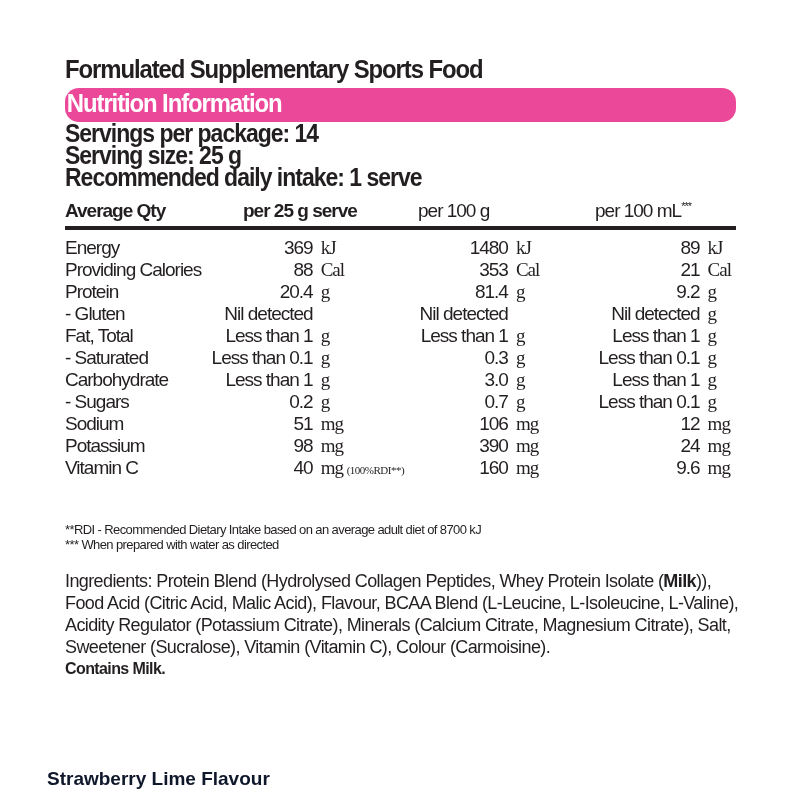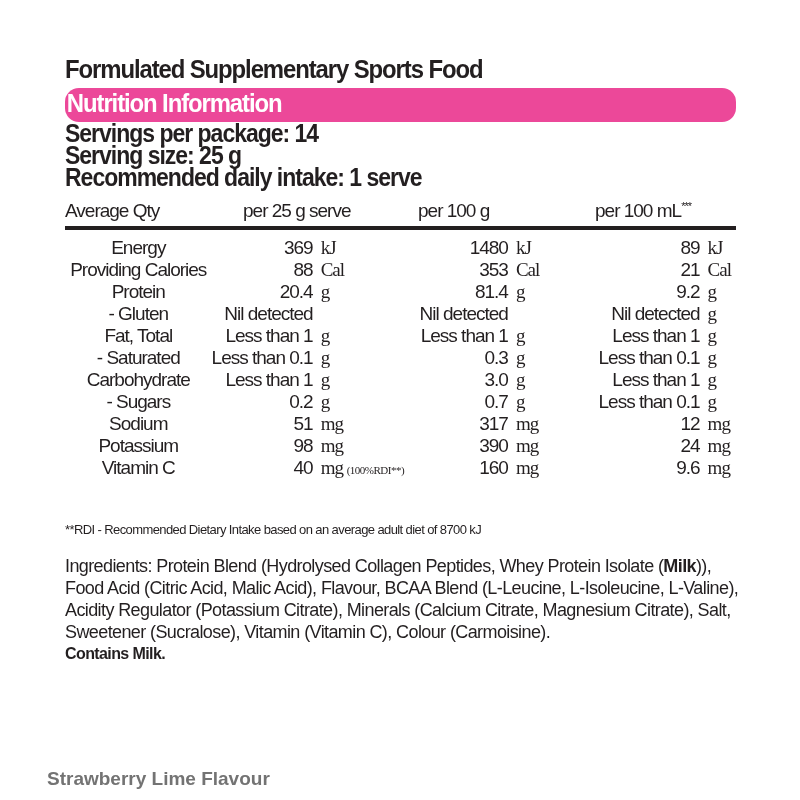--- a/index.html
+++ b/index.html
@@ -9,35 +9,35 @@
   .title { font-weight: bold; font-size: 26px; line-height: 34px; letter-spacing: -1.2px;
            transform: scaleX(0.92); transform-origin: left; white-space: nowrap; }
   .bar { background: #ec4899; color: #fff; height: 34px; margin-top: 2px;
          font-weight: bold; font-size: 26px; line-height: 30px; letter-spacing: -1.2px; border-radius: 14px; }
   .bar span { display: inline-block; padding-left: 2px; transform: scaleX(0.92); transform-origin: left; white-space: nowrap; }
   .serv { font-weight: bold; font-size: 25px; line-height: 22px; letter-spacing: -1.1px;
           transform: scaleX(0.92); transform-origin: left; white-space: nowrap; }
   .serv:first-of-type { margin-top: 4px; }
   .colhead { position: relative; height: 30px; margin-top: 8px; font-size: 19px; letter-spacing: -1px; }
   .colhead span { position: absolute; top: 4px; white-space: nowrap; }
-  .colhead .b { font-weight: normal; text-align: right; }
+  .colhead .b { font-weight: bold; text-align: right; }
   .colhead sup { font-size: 11px; }
   .rule { height: 4px; background: #231f20; margin-top: 0; }
   table.nut { border-collapse: collapse; margin-top: 8px; font-size: 19px; letter-spacing: -1px; width: 671px; }
   table.nut td { padding: 0; height: 22px; line-height: 20px; white-space: nowrap; vertical-align: top; }
-  td.lab { width: 150px; text-align: center; }
+  td.lab { width: 150px; }
   td.v { text-align: right; }
   td.u { padding-left: 8px !important; font-family: Liberation Serif, serif; }
   .rdi { font-size: 11px; letter-spacing: -0.5px; text-align: center; }
   .foot { margin-top: 42px; font-size: 13px; line-height: 15px; letter-spacing: -0.6px; }
   .ingr { margin-top: 18px; font-size: 18px; line-height: 22px; letter-spacing: -0.6px; width: 680px; }
   .ingr b { font-weight: bold; margin-top: 44px; }
   .contains { font-weight: bold; font-size: 16px; line-height: 22px; letter-spacing: -0.6px; }
   .flavour { position: absolute; left: 47px; top: 768px; font-weight: bold; font-size: 19px;
-             font-family: "Liberation Sans", sans-serif; color: #737373; }
+             font-family: "Liberation Sans", sans-serif; color: #0f172a; }
 </style>
 </head>
 <body>
 
 <div class="panel">
   <div class="title">Formulated Supplementary Sports Food</div>
   <div class="bar">
     <span>Nutrition Information</span>
   </div>
   <div class="serv">Servings per package: 14</div>
@@ -132,21 +132,21 @@
           <td class="u"><span>g</span></td>
           <td class="v">0.7</td>
           <td class="u">g</td>
           <td class="v">Less than 0.1</td>
           <td class="u">g</td>
         </tr>
         <tr>
           <td class="lab">Sodium</td>
           <td class="v">51</td>
           <td class="u"><span>mg</span></td>
-          <td class="v">317</td>
+          <td class="v">106</td>
           <td class="u">mg</td>
           <td class="v">12</td>
           <td class="u">mg</td>
         </tr>
         <tr>
           <td class="lab">Potassium</td>
           <td class="v">98</td>
           <td class="u"><span>mg</span></td>
           <td class="v">390</td>
           <td class="u">mg</td>
@@ -160,19 +160,20 @@
           <td class="v">160</td>
           <td class="u">mg</td>
           <td class="v">9.6</td>
           <td class="u">mg</td>
         </tr>
       </tbody>
   </table>
 
   <div class="foot">
     <div>**RDI - Recommended Dietary Intake based on an average adult diet of 8700 kJ</div>
+    <div>*** When prepared with water as directed</div>
   </div>
 
   <div class="ingr"><span>Ingredients: Protein Blend (Hydrolysed Collagen Peptides, Whey Protein Isolate (</span><b>Milk</b><span>)), Food Acid (Citric Acid, Malic Acid), Flavour, BCAA Blend (L-Leucine, L-Isoleucine, L-Valine), Acidity Regulator (Potassium Citrate), Minerals (Calcium Citrate, Magnesium Citrate), Salt, Sweetener (Sucralose), Vitamin (Vitamin C), Colour (Carmoisine).</span></div>
   <div class="contains">Contains Milk.</div>
 </div>
 
 <div class="flavour">Strawberry Lime Flavour</div>
 
 </body></html>

